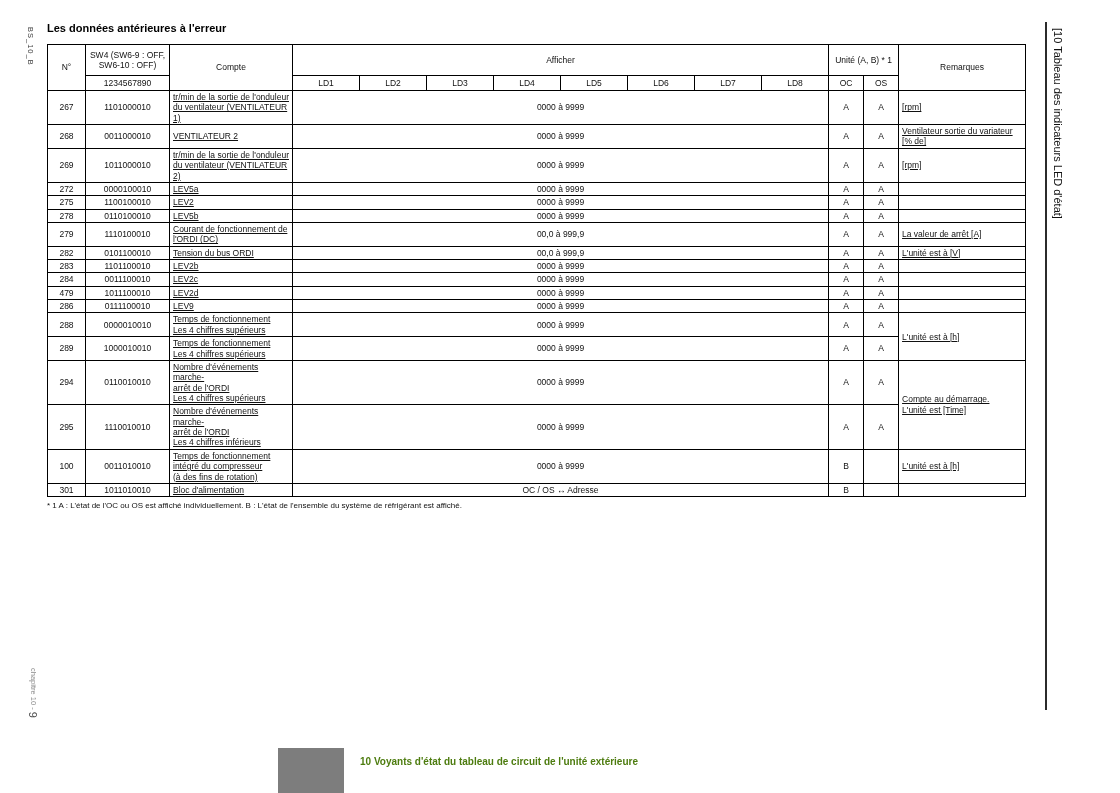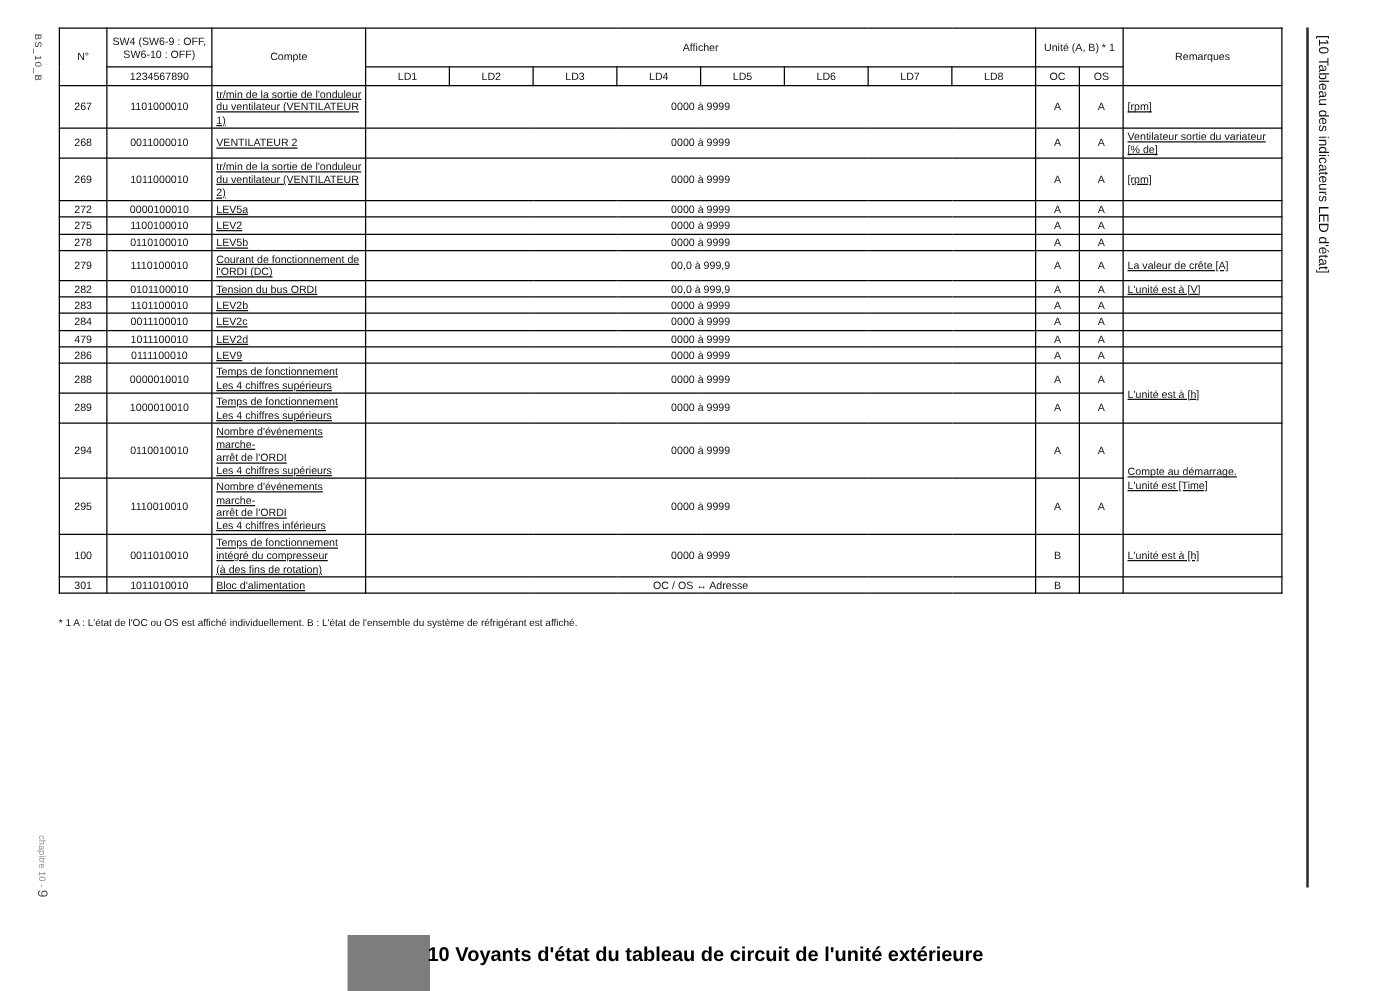--- a/index.html
+++ b/index.html
@@ -25,38 +25,39 @@
     border:1px solid #000;font-size:8.5px;line-height:1.22;font-weight:normal;
     padding:1px 3px;vertical-align:middle;color:#111;overflow:hidden;
   }
   table.main th{text-align:center;}
   td.c{text-align:center;}
   td.l{text-align:left;text-decoration:underline;}
   .pre{white-space:pre-line;margin-left:12px;}
   tr.hdr1 th{height:28px;}
   tr.hdr2 th{height:12px;margin-top:15px;}
 
-  .footnote{font-size:8px;color:#111;margin-top:19px;line-height:10px;}
+  .footnote{font-size:8px;color:#111;margin-top:4px;line-height:10px;}
 
   
   .footer-block{position:absolute;left:278px;top:748px;width:66px;height:45px;}
-  .footer-caption{position:absolute;left:342px;top:756px;font-size:16px;font-weight:bold;color:#000000;}
+  .footer-caption{position:absolute;left:360px;top:756px;font-size:10px;font-weight:bold;color:#4d7c0f;}
 </style>
 </head>
 <body>
 
 <div class="v-text side-left-top">BS_10_B</div>
 <div class="v-text side-left-bottom">
   <span class="chap">chapitre 10 - </span><span class="pagenum">9</span>
 </div>
 
 <div class="side-right-rule"></div>
 <div class="v-text side-right-label">[10 Tableau des indicateurs LED d'état]</div>
 
 <div class="content">
+  <div class="page-title">Les données antérieures à l'erreur</div>
 
   <table class="main">
     <colgroup>
       <col style="width:38px">
         <col style="width:84px">
         <col style="width:123px">
       <col style="width:67px">
         <col style="width:67px">
         <col style="width:67px">
         <col style="width:67px">
@@ -151,21 +152,21 @@
           <td class="l pre"></td>
         </tr>
         <tr>
           <td class="c">279</td>
           <td class="c">1110100010</td>
           <td class="l pre">Courant de fonctionnement de
 l'ORDI (DC)</td>
           <td class="c" colspan="8">00,0 à 999,9</td>
           <td class="c">A</td>
           <td class="c">A</td>
-          <td class="l pre">La valeur de crête [A]</td>
+          <td class="l pre">La valeur de arrêt [A]</td>
         </tr>
         <tr>
           <td class="c">282</td>
           <td class="c">0101100010</td>
           <td class="l pre">Tension du bus ORDI</td>
           <td class="c" colspan="8">00,0 à 999,9</td>
           <td class="c">A</td>
           <td class="c">A</td>
           <td class="l pre">L'unité est à [V]</td>
         </tr>

